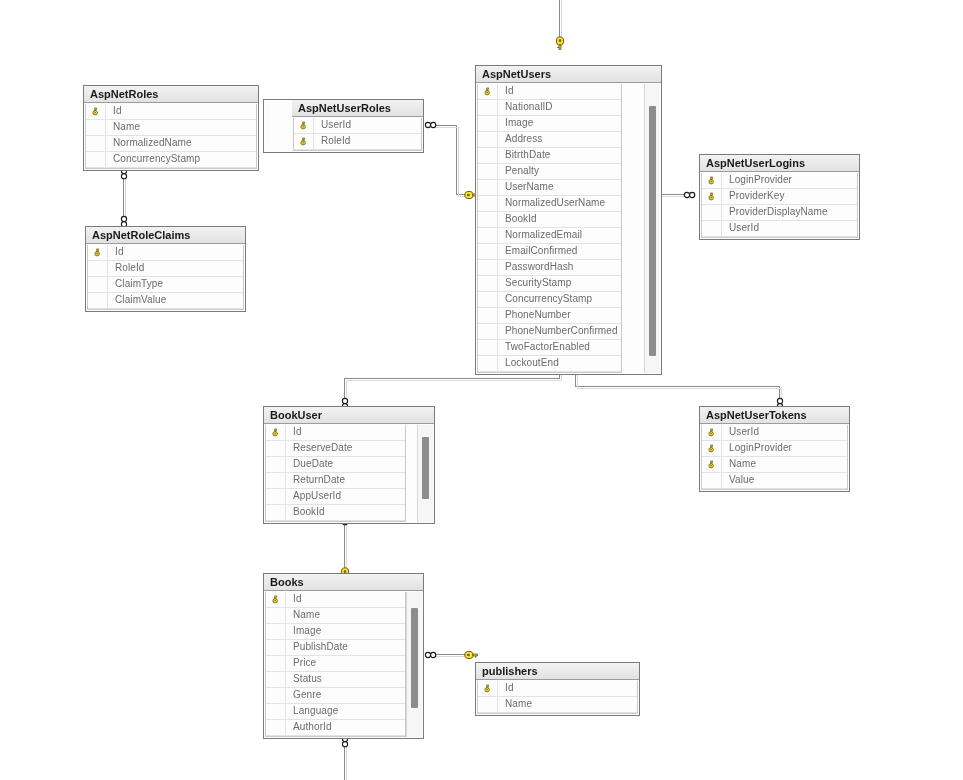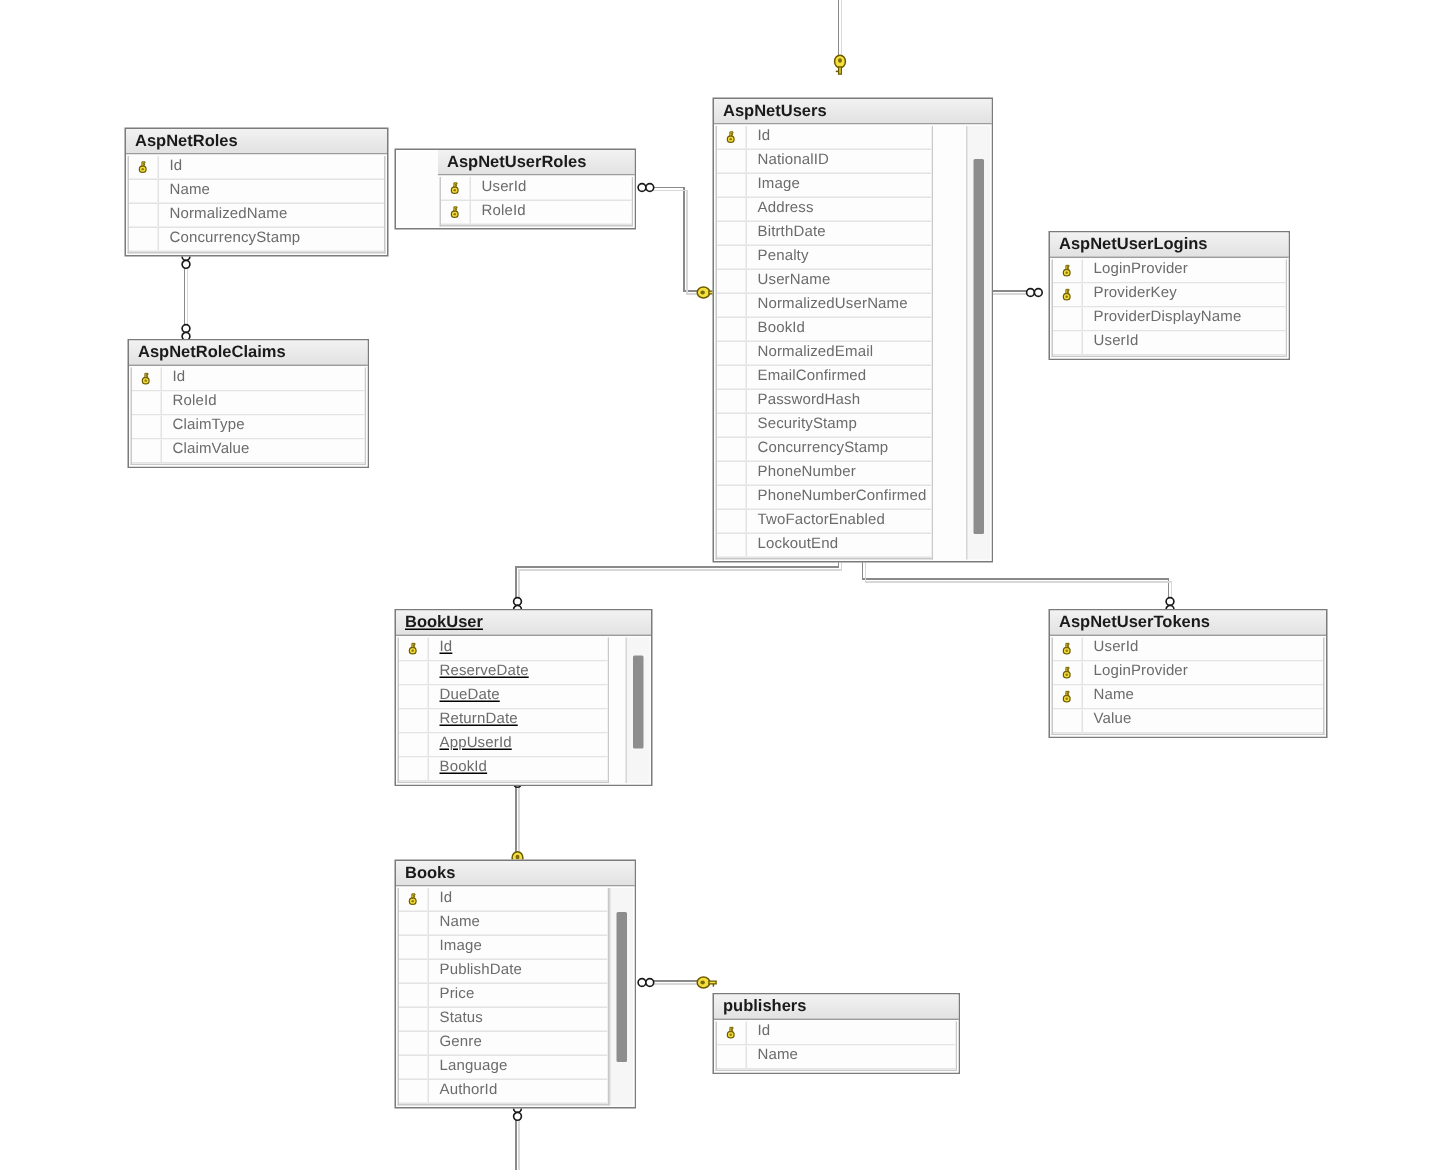--- a/index.html
+++ b/index.html
@@ -359,21 +359,21 @@
               <div class="keycell"></div>
               <div class="fname">ProviderDisplayName</div>
             </div>
             <div class="row">
               <div class="keycell"></div>
               <div class="fname">UserId</div>
             </div>
           </div>
         </div>
       </div>
-      <div class="entity" style="left: 263px; top: 406px; width: 172px; text-decoration: underline;">
+      <div class="entity" style="left: 263px; top: 406px; width: 172px;">
         <div class="hdr">BookUser</div>
         <div class="grid">
           <div class="rowwrap" style="width: 141px;">
             <div class="row pk">
               <div class="keycell">
                 <svg class="keyglyph" viewBox="0 0 10 10" xmlns="http://www.w3.org/2000/svg">
                   <ellipse cx="4.6" cy="6.4" rx="2.5" ry="2.4" fill="#f3dc3a" stroke="#6b5a00" stroke-width="0.9"></ellipse>
                   <ellipse cx="4.6" cy="6.4" rx="0.9" ry="0.9" fill="#8a7510"></ellipse>
                   <path d="M4.0,4.2 L4.0,1.0 L6.3,1.0 L6.3,2.0 L5.0,2.0 L5.0,2.7 L6.0,2.7 L6.0,3.5 L5.0,3.5 L5.0,4.2 Z" fill="#f3dc3a" stroke="#6b5a00" stroke-width="0.7" stroke-linejoin="miter"></path>
                 </svg>
@@ -399,21 +399,21 @@
             <div class="row">
               <div class="keycell"></div>
               <div class="fname">BookId</div>
             </div>
           </div>
           <div class="vscroll">
             <div class="vthumb" style="top: 12px; height: 62px;"></div>
           </div>
         </div>
       </div>
-      <div class="entity" style="left: 699px; top: 406px; width: 186px;">
+      <div class="entity" style="left: 699px; top: 406px; width: 151px;">
         <div class="hdr">AspNetUserTokens</div>
         <div class="grid">
           <div class="rowwrap" style="width: 100%;">
             <div class="row pk">
               <div class="keycell">
                 <svg class="keyglyph" viewBox="0 0 10 10" xmlns="http://www.w3.org/2000/svg">
                   <ellipse cx="4.6" cy="6.4" rx="2.5" ry="2.4" fill="#f3dc3a" stroke="#6b5a00" stroke-width="0.9"></ellipse>
                   <ellipse cx="4.6" cy="6.4" rx="0.9" ry="0.9" fill="#8a7510"></ellipse>
                   <path d="M4.0,4.2 L4.0,1.0 L6.3,1.0 L6.3,2.0 L5.0,2.0 L5.0,2.7 L6.0,2.7 L6.0,3.5 L5.0,3.5 L5.0,4.2 Z" fill="#f3dc3a" stroke="#6b5a00" stroke-width="0.7" stroke-linejoin="miter"></path>
                 </svg>

